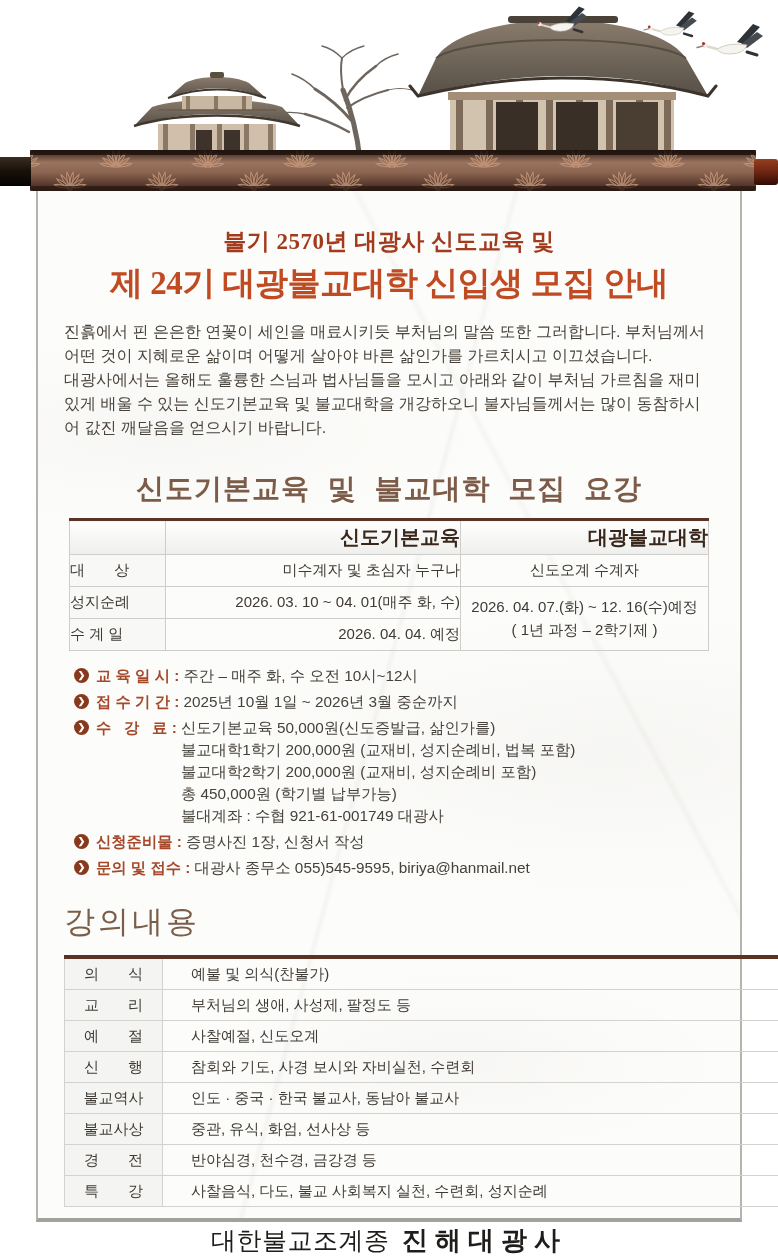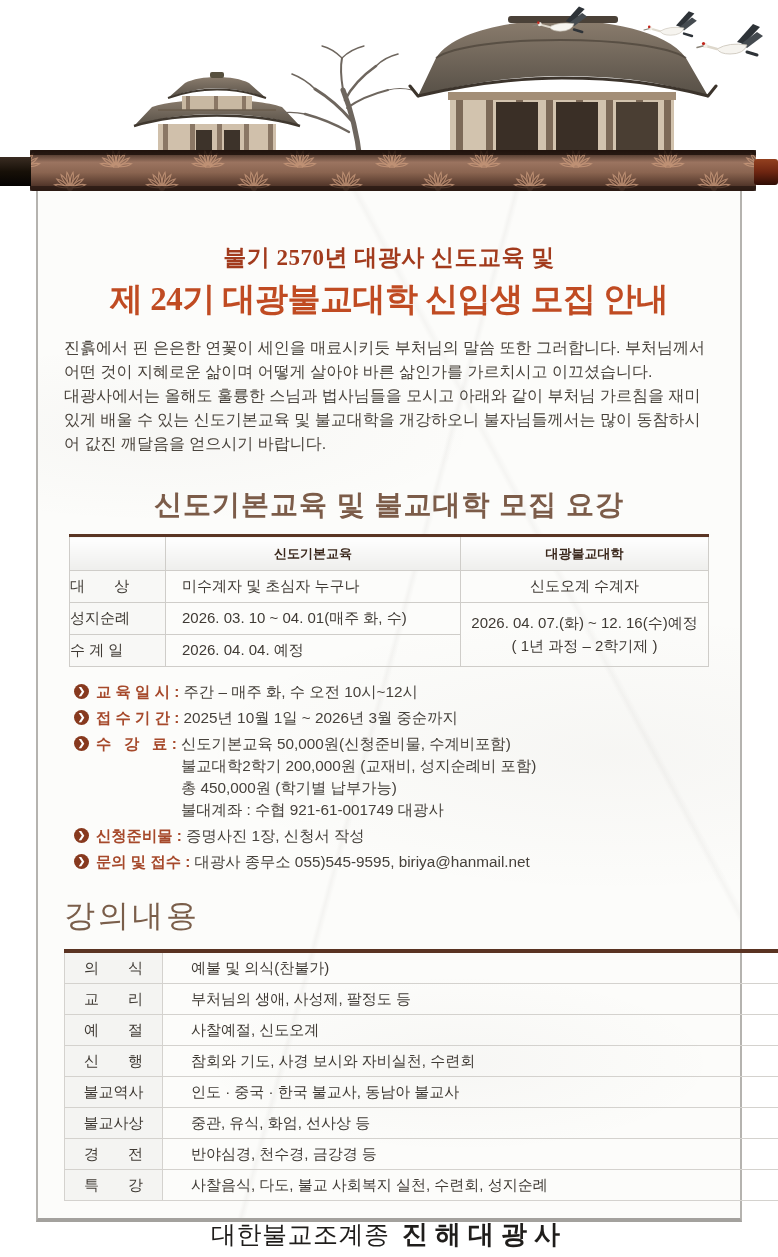--- a/index.html
+++ b/index.html
@@ -13,40 +13,40 @@
   .paper{position:absolute;left:36px;top:186px;width:706px;height:1036px;z-index:1;
          box-sizing:border-box;
          border-left:2px solid #b5b3af;border-right:2px solid #b5b3af;border-bottom:4px solid #a3a19d;
          background-color:#fcfcfa;
          background-image:
            radial-gradient(ellipse 320px 90px at 18% 24%, rgba(90,80,70,.03), transparent),
            radial-gradient(ellipse 420px 140px at 82% 55%, rgba(90,80,70,.035), transparent),
            radial-gradient(ellipse 260px 90px at 60% 85%, rgba(90,80,70,.03), transparent),
            linear-gradient(105deg, transparent 48.6%, rgba(120,115,110,.06) 49%, transparent 49.5%),
            linear-gradient(62deg, transparent 68.6%, rgba(120,115,110,.05) 69%, transparent 69.5%);
-         padding:56px 26px 0;}
+         padding:40px 26px 0;}
 
   .title1{margin:0;text-align:center;font-family:"Liberation Serif",serif;font-weight:bold;
           font-size:23px;color:#a23b1d;letter-spacing:.5px;}
   .title2{margin:4px 0 0;text-align:center;font-family:"Liberation Serif",serif;font-weight:bold;
           font-size:33px;color:#c04b22;letter-spacing:-.5px;}
 
   .intro{width:652px;margin:14px auto 0;font-size:16px;line-height:1.5;color:#49433c;}
   .intro p{margin:0;}
 
-  .sec-heading{margin:30px 0 0;text-align:center;font-family:Liberation Sans, sans-serif;
+  .sec-heading{margin:30px 0 0;text-align:center;font-family:Liberation Mono, monospace;
                font-weight:600;font-size:28px;color:#7c5c49;letter-spacing:1px;}
 
   table.recruit{width:640px;margin:10px auto 0;border-collapse:collapse;font-size:15px;color:#3f3a34;}
   table.recruit{border-top:3px solid #5a3524;}
   table.recruit th,table.recruit td{border:1px solid #cfcdc9;height:31px;padding:0;}
   table.recruit th{height:33px;background:linear-gradient(#ffffff,#eeeeec);
-                   font-weight:bold;color:#3a271b;font-size:13px;}
+                   font-weight:bold;color:#3a271b;font-size:20px;text-align:right;}
   table.recruit td.lblcell{width:95px;background:#f8f8f6;text-align:left;white-space:pre;}
-  table.recruit td.basic{width:278px;padding-left:16px;text-align:left;}
+  table.recruit td.basic{width:278px;padding-left:16px;text-align:right;}
   table.recruit td.college{text-align:center;line-height:1.5;}
 
   .details{margin:14px 0 0 10px;}
   .drow{display:flex;align-items:flex-start;margin-bottom:4px;font-size:15.3px;line-height:22px;}
   .bullet{flex:0 0 15px;width:15px;height:15px;border-radius:50%;background:#87391e;color:#fff;
           font-size:9px;line-height:15px;text-align:center;margin:3px 7px 0 0;font-weight:bold;}
   .dlabel{color:#a6492b;font-weight:bold;white-space:pre;}
   .dvalue{color:#46413b;}
   .dvalue .xline{display:block;}
 
@@ -248,21 +248,22 @@
       </div>
       <div class="drow">
         <span class="bullet">❯</span>
         <span class="dlabel">접 수 기 간 : </span>
         <span class="dvalue">2025년 10월 1일 ~ 2026년 3월 중순까지</span>
       </div>
       <div class="drow">
         <span class="bullet">❯</span>
         <span class="dlabel">수   강   료 : </span>
         <span class="dvalue">
-          <span class="xline">신도기본교육 50,000원(신청준비물, 수계비포함)</span>
+          <span class="xline">신도기본교육 50,000원(신도증발급, 삶인가를)</span>
+          <span class="xline">불교대학1학기 200,000원 (교재비, 성지순례비, 법복 포함)</span>
           <span class="xline">불교대학2학기 200,000원 (교재비, 성지순례비 포함)</span>
           <span class="xline">총 450,000원 (학기별 납부가능)</span>
           <span class="xline">불대계좌 : 수협 921-61-001749 대광사</span>
         </span>
       </div>
       <div class="drow">
         <span class="bullet">❯</span>
         <span class="dlabel">신청준비물 : </span>
         <span class="dvalue">증명사진 1장, 신청서 작성</span>
       </div>

